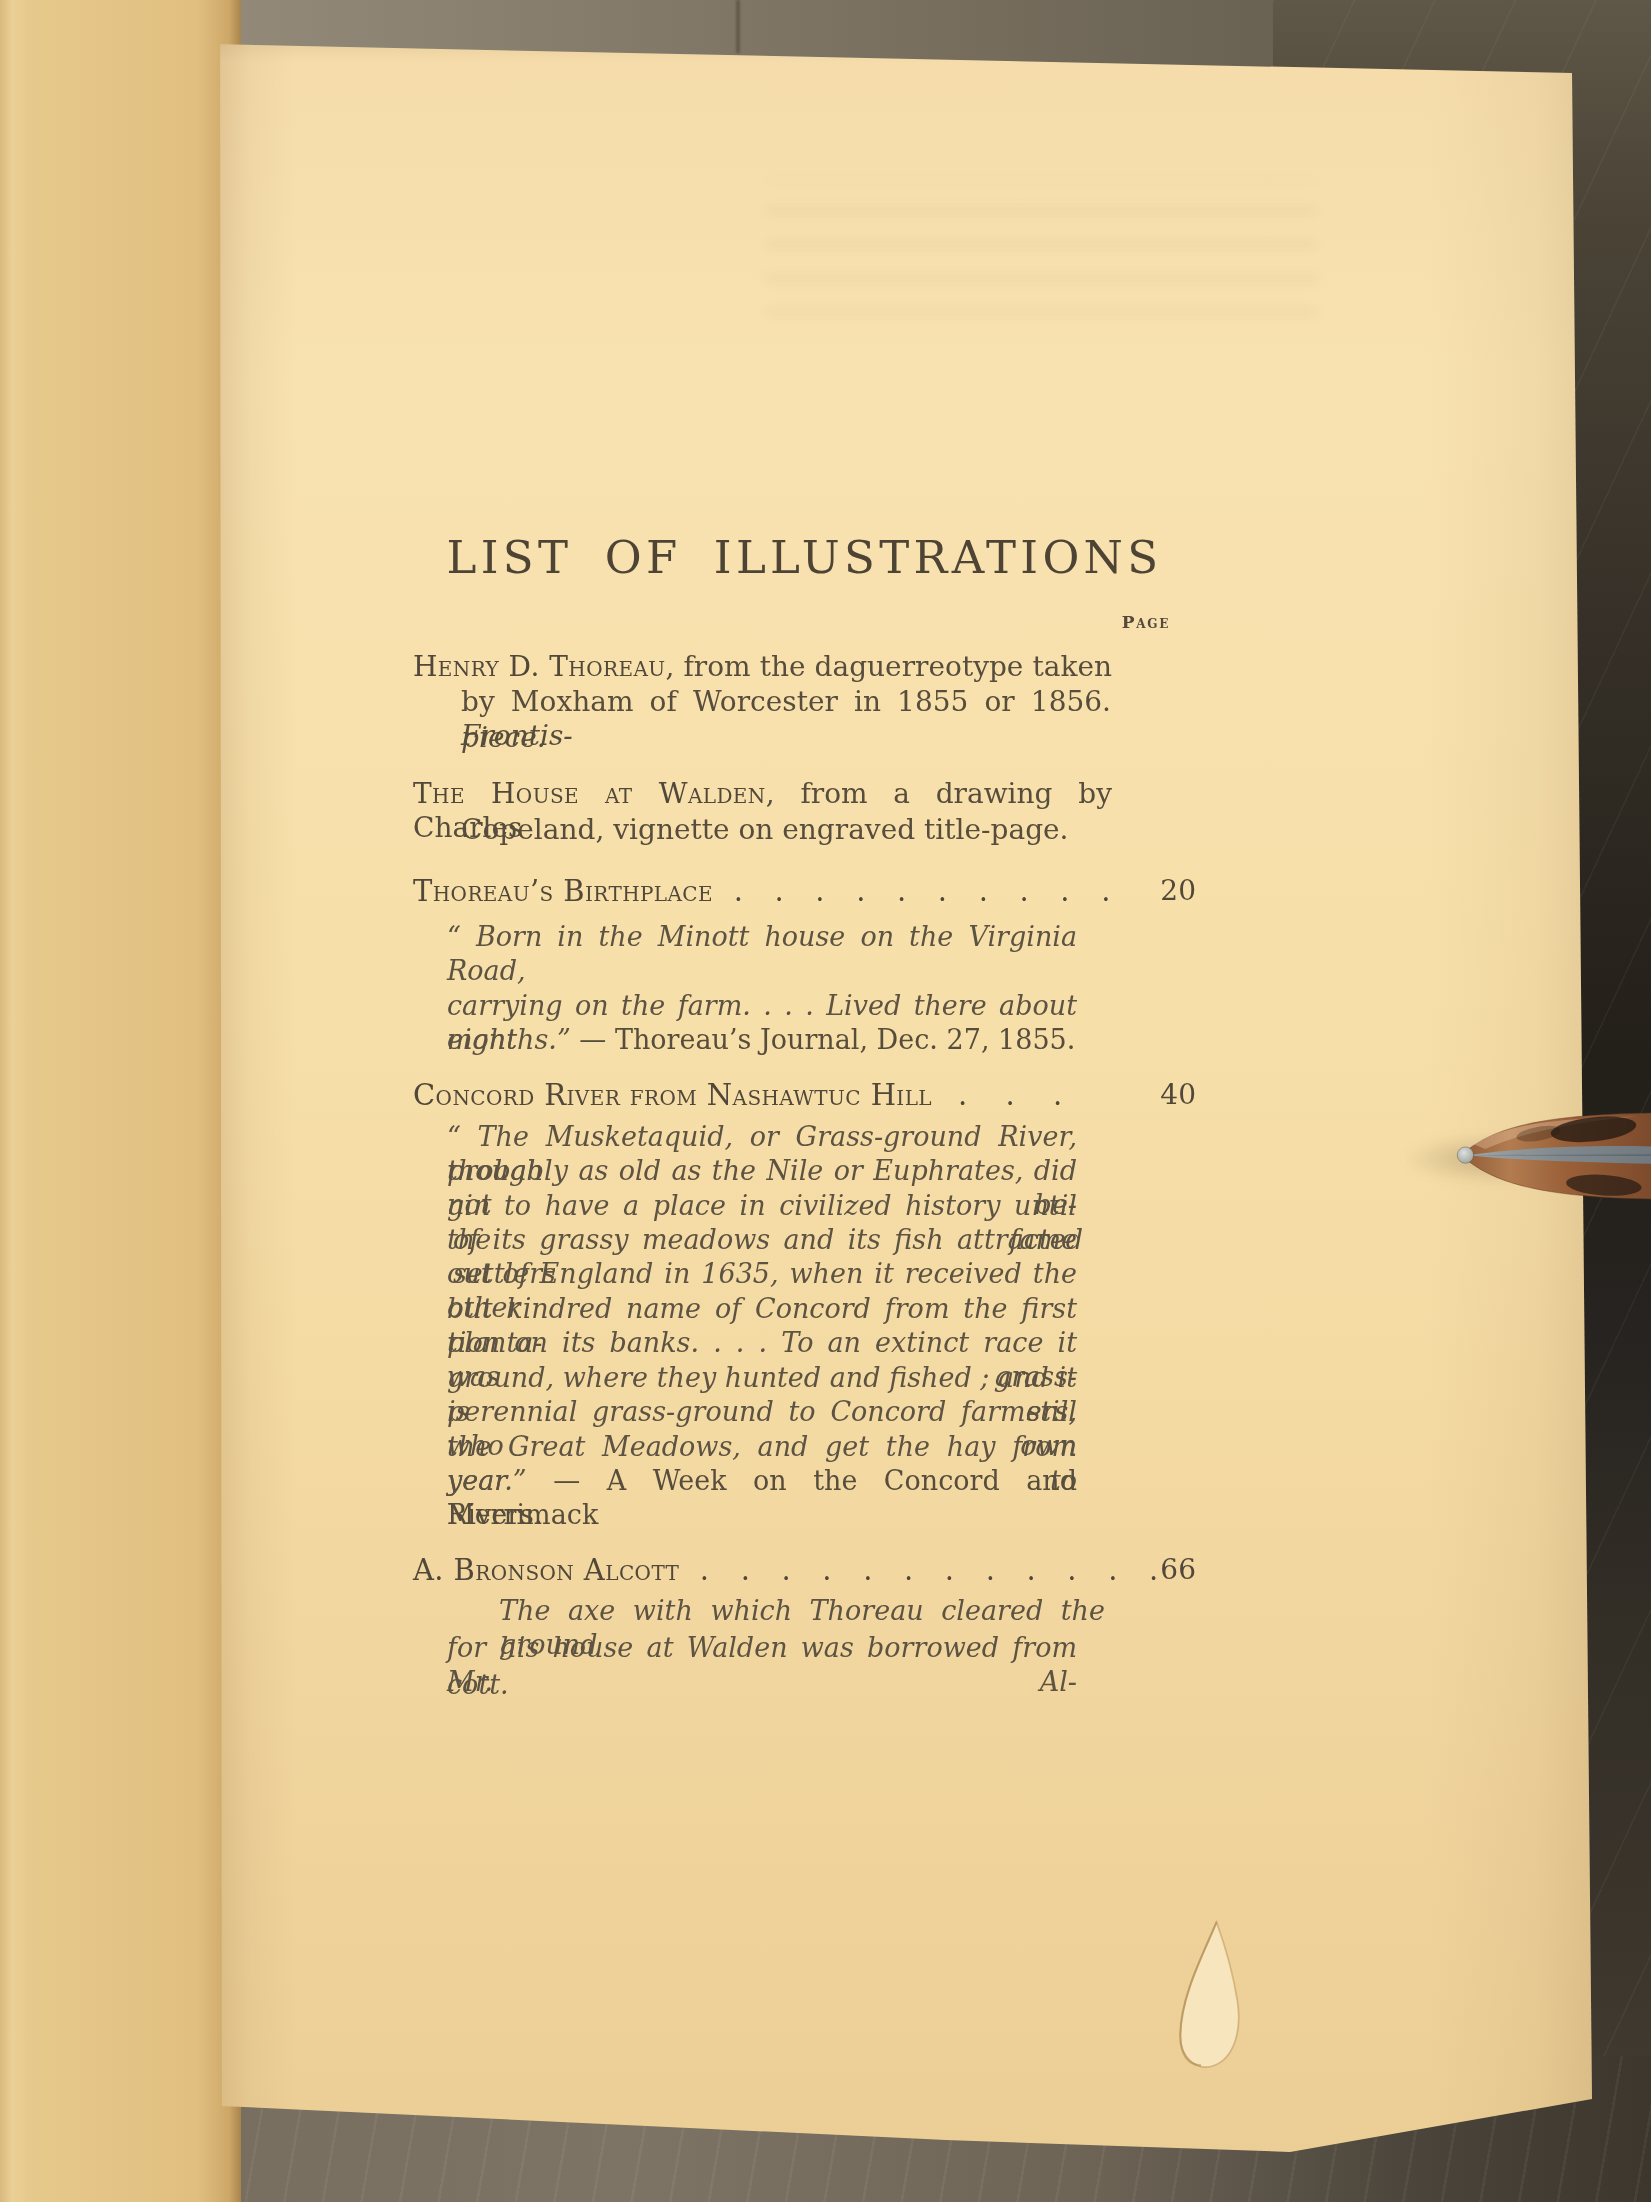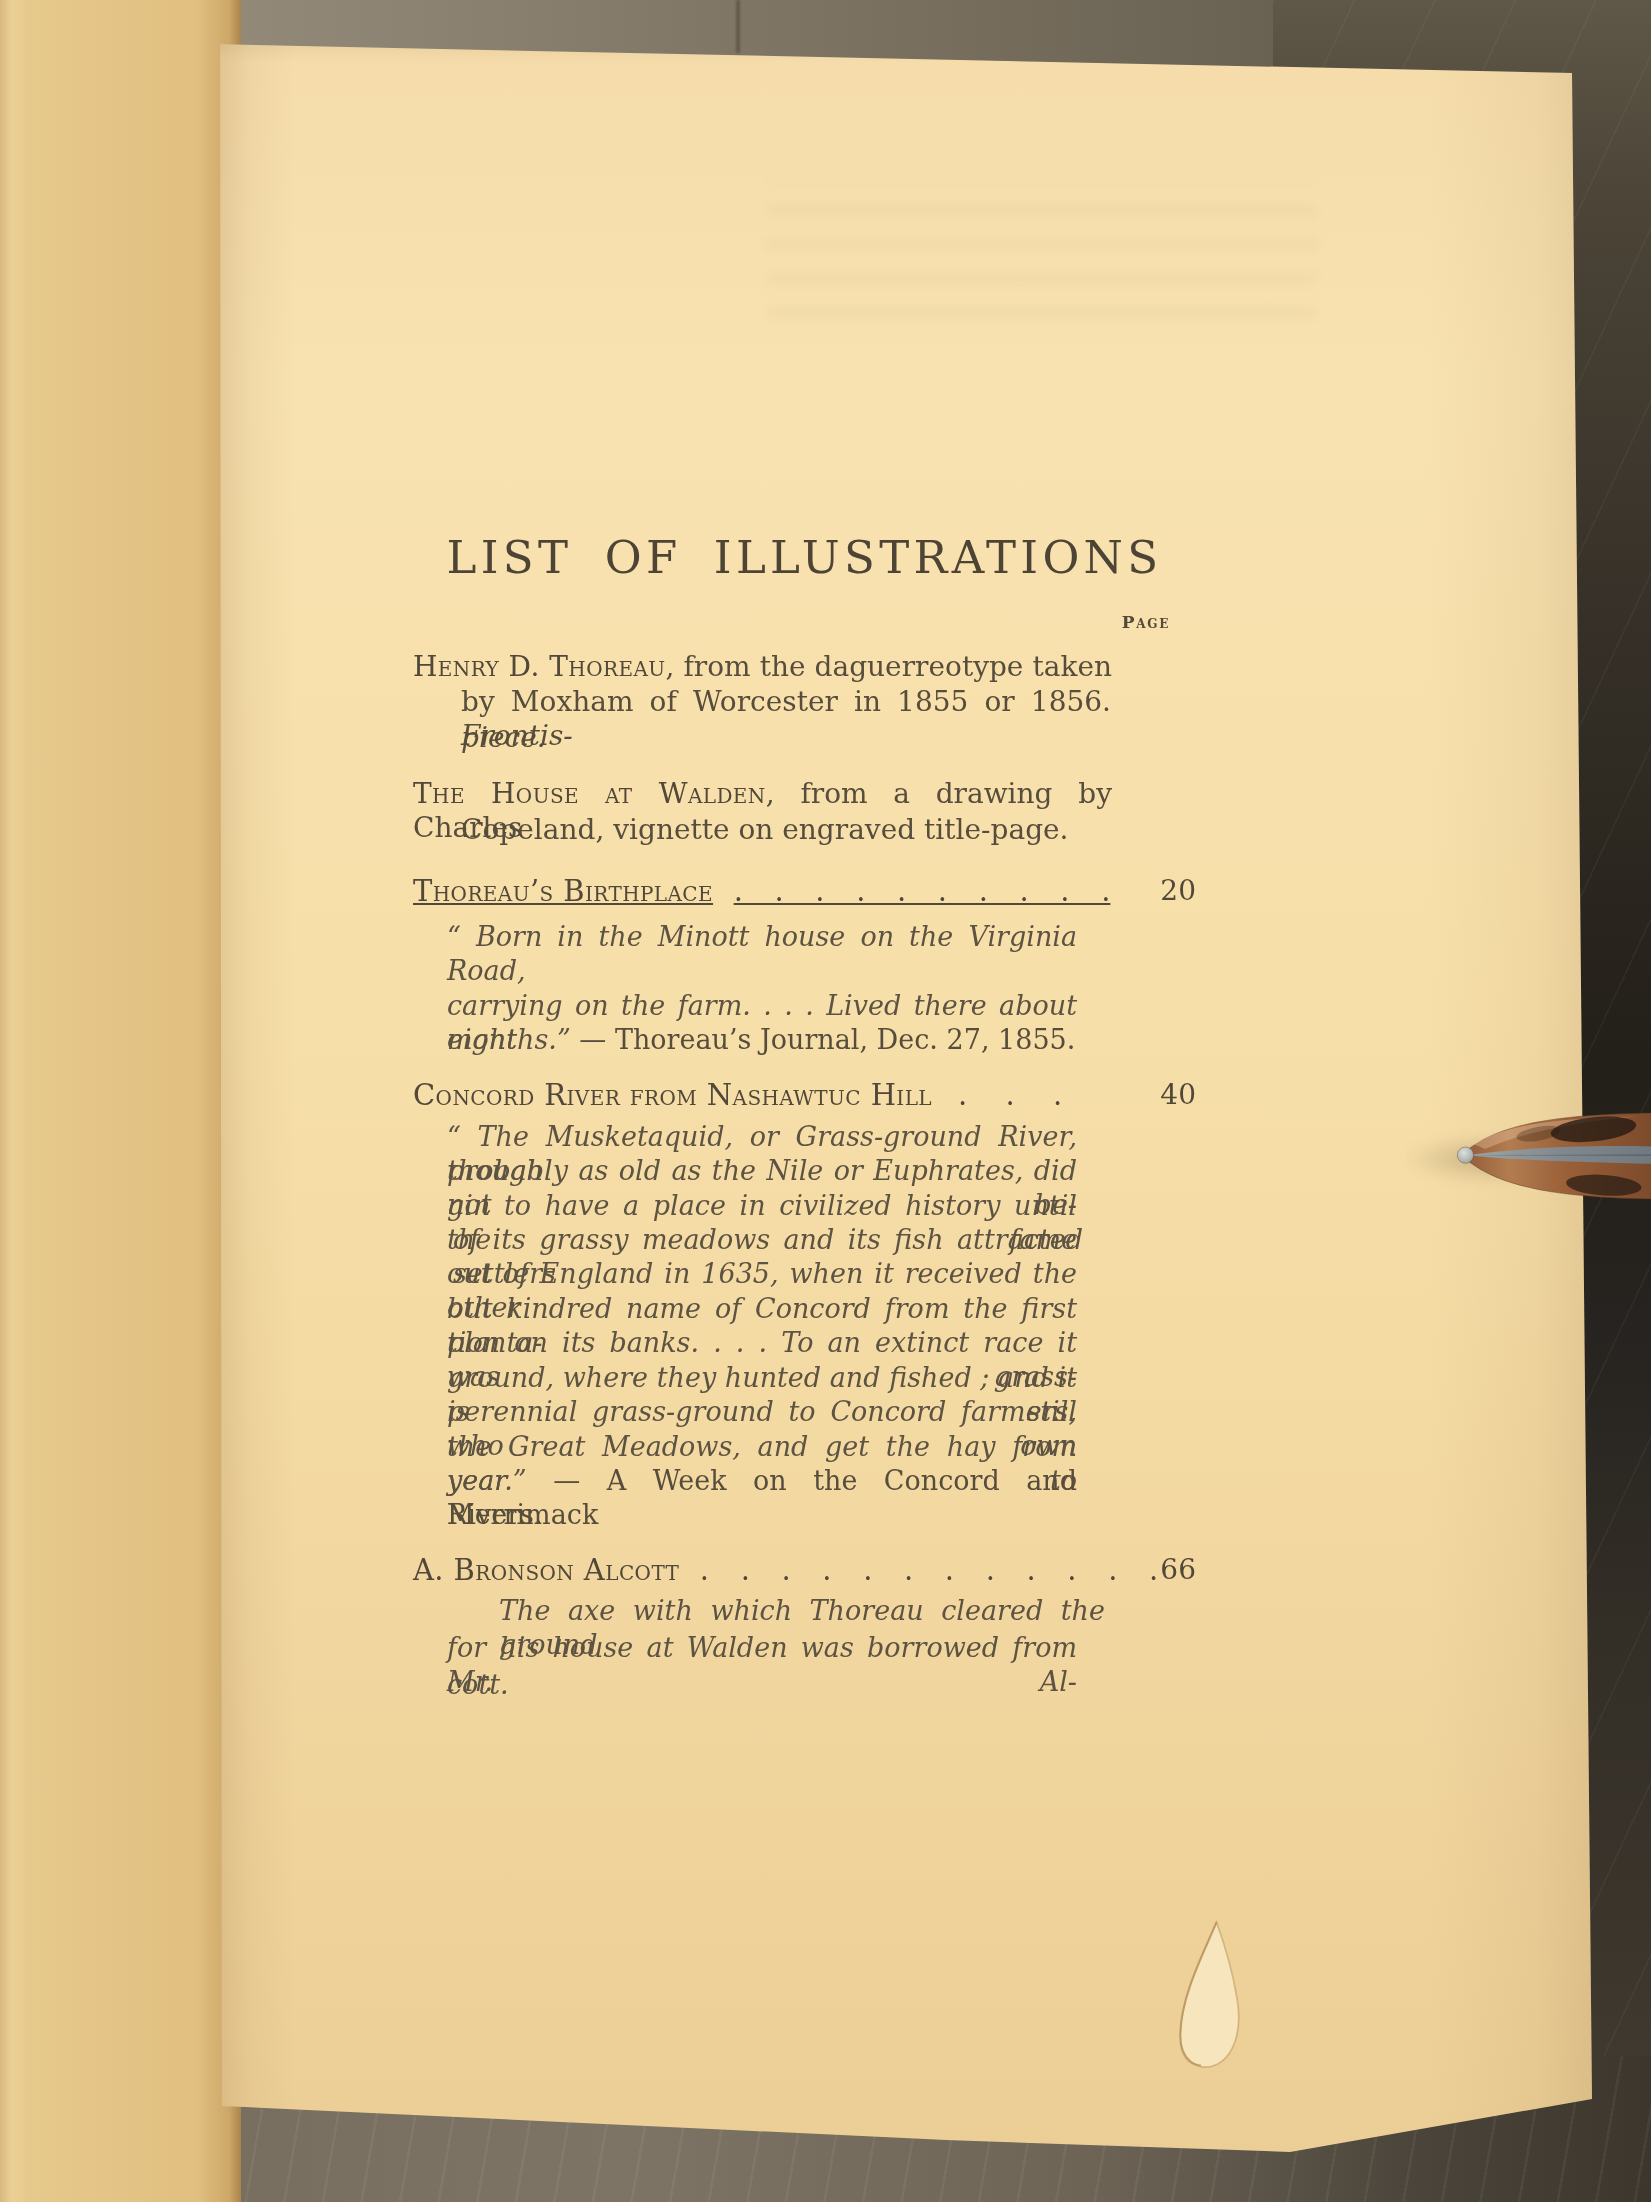--- a/index.html
+++ b/index.html
@@ -50,21 +50,21 @@
   .dots-wide{word-spacing:29px;margin-left:26px;}
   .pnum{position:absolute;right:0;top:0;font-size:28px;color:#51483a;}
   
   .p-title{top:497px;left:0;}
   .p-pagelbl{top:578px;left:0;}
   .p-e1l1{top:616px;left:0;width:699px;}
   .p-e1l2{top:651px;left:48px;width:650px;}
   .p-e1l3{top:687px;left:48px;}
   .p-e2l1{top:743px;left:0;width:699px;}
   .p-e2l2{top:779px;left:48px;}
-  .p-h3{top:838px;left:0;text-decoration:underline;}
+  .p-h3{top:838px;left:0;}
   .p-q3a{top:886px;left:34px;width:630px;}
   .p-q3b{top:921px;left:34px;width:630px;}
   .p-q3c{top:955px;left:34px;width:630px;}
   .p-q3d{top:989px;left:34px;}
   .p-h4{top:1042px;left:0;}
   .p-q4a{top:1086px;left:34px;width:630px;}
   .p-q4b{top:1120px;left:34px;width:630px;}
   .p-q4c{top:1155px;left:34px;width:630px;}
   .p-q4d{top:1189px;left:40px;width:630px;}
   .p-q4e{top:1223px;left:34px;width:630px;}

